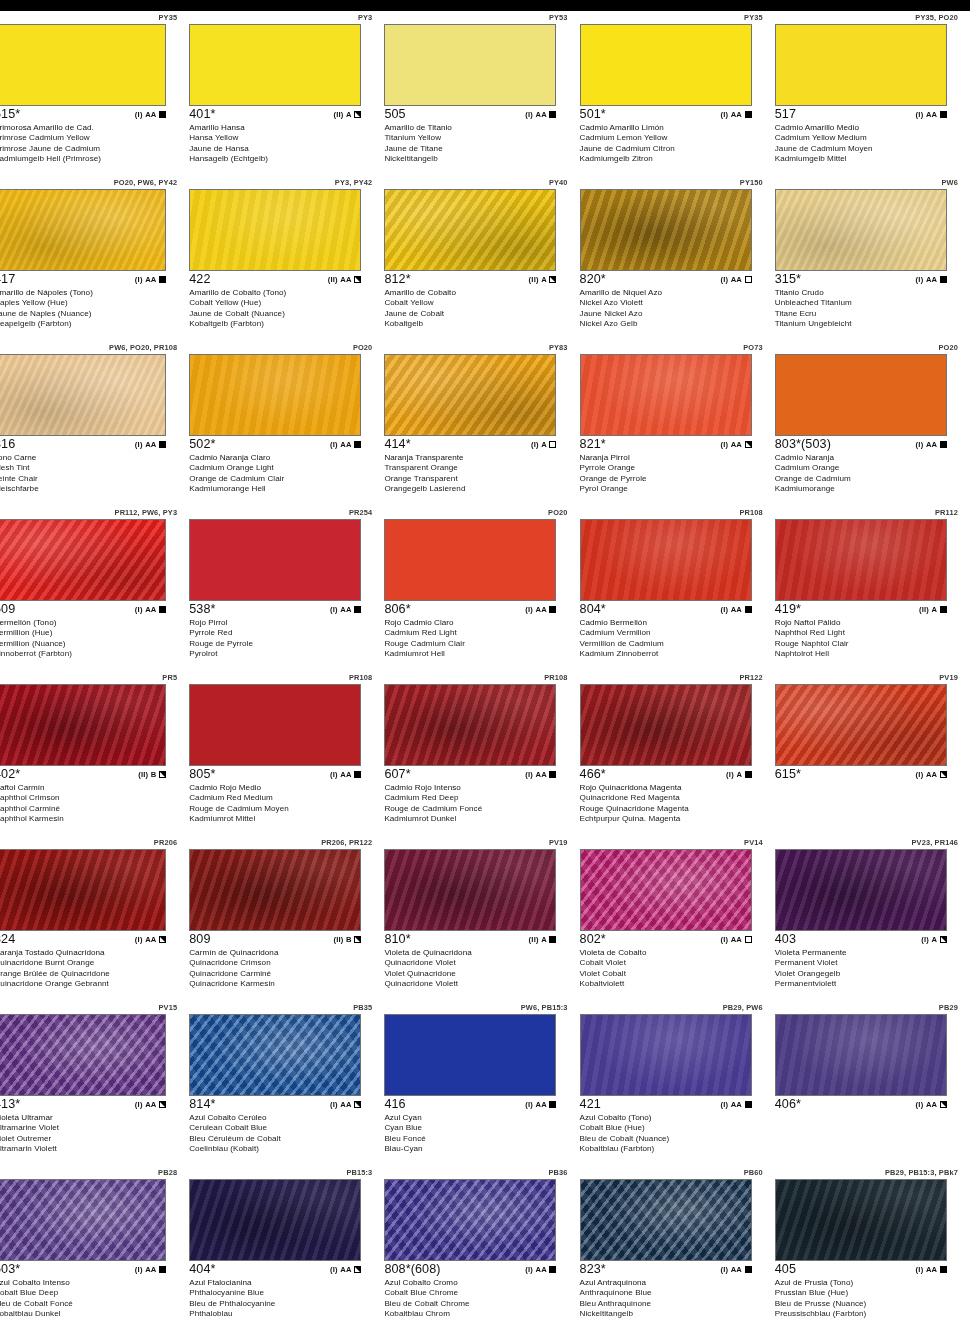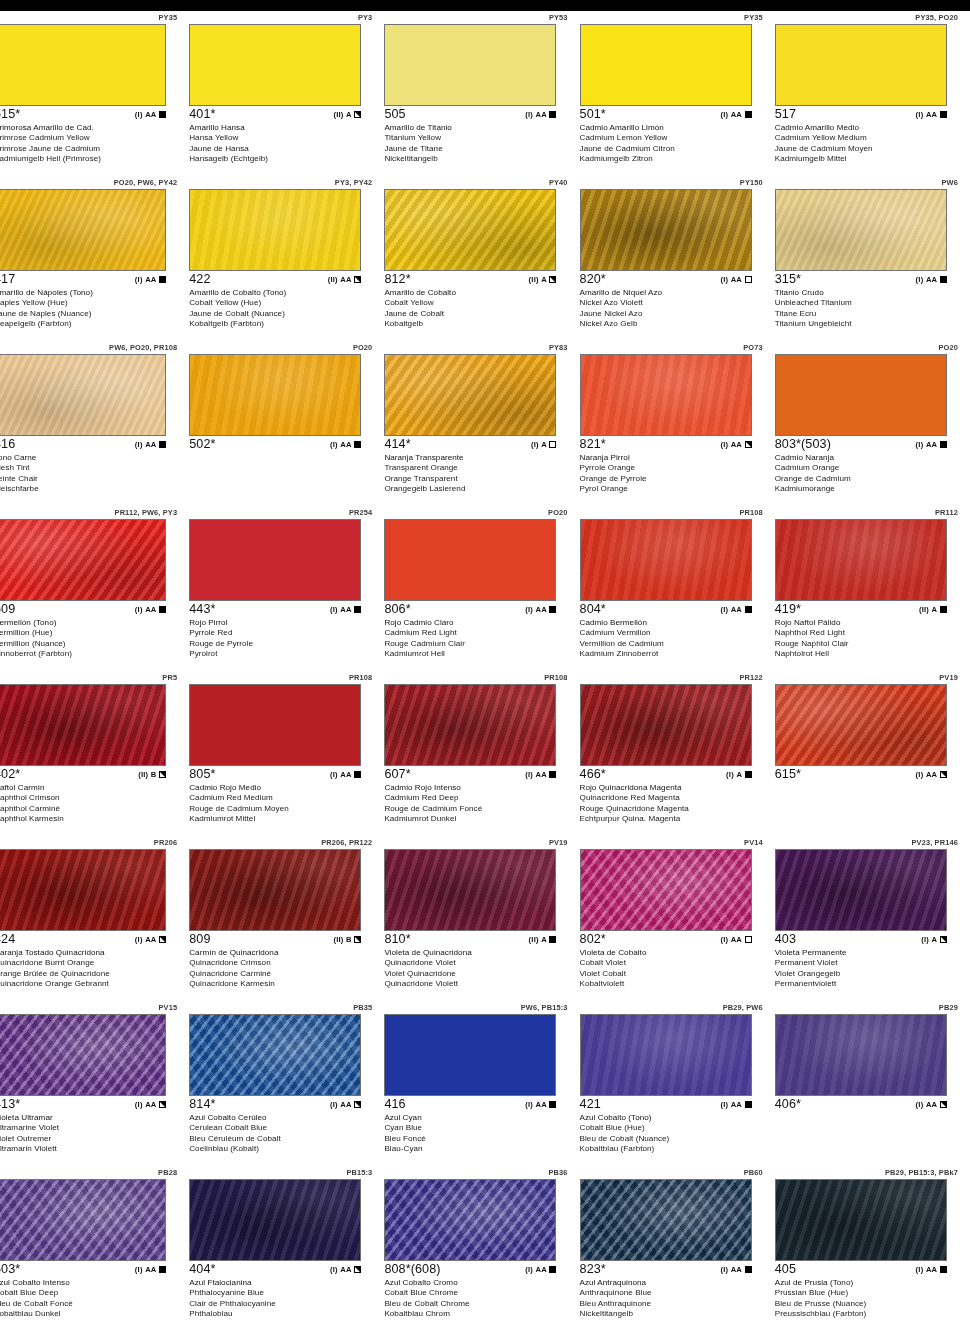--- a/index.html
+++ b/index.html
@@ -338,20 +338,26 @@
         #eda40d;"></div>
       </div>
       <div class="metarow">
         <div class="code">502*</div>
         <div class="marks">
           <span>(I)</span>
           <span>AA</span>
           <span class="opq full"></span>
         </div>
       </div>
+      <div class="names">
+        <div class="n1">Cadmio Naranja Claro</div>
+        <div class="n2">Cadmium Orange Light</div>
+        <div class="n3">Orange de Cadmium Clair</div>
+        <div class="n4">Kadmiumorange Hell</div>
+      </div>
     </div>
     <div class="cell">
       <div class="pigcode">PY83</div>
       <div class="swatch">
         <div class="tex" style="background:
         repeating-linear-gradient(125deg, rgba(255,255,255,.13) 0 4px, rgba(0,0,0,.10) 4px 9px),
         radial-gradient(ellipse at 25% 28%, rgba(255,255,255,.20), rgba(0,0,0,0) 55%),
         radial-gradient(ellipse at 80% 75%, rgba(0,0,0,.22), rgba(0,0,0,0) 62%),
         #eda312;"></div>
       </div>
@@ -436,21 +442,21 @@
         <div class="n3">Vermillion (Nuance)</div>
         <div class="n4">Zinnoberrot (Farbton)</div>
       </div>
     </div>
     <div class="cell">
       <div class="pigcode">PR254</div>
       <div class="swatch">
         <div class="tex" style="background:#c72530;"></div>
       </div>
       <div class="metarow">
-        <div class="code">443*</div>
+        <div class="code">538*</div>
         <div class="marks">
           <span>(I)</span>
           <span>AA</span>
           <span class="opq full"></span>
         </div>
       </div>
       <div class="names">
         <div class="n1">Rojo Pirrol</div>
         <div class="n2">Pyrrole Red</div>
         <div class="n3">Rouge de Pyrrole</div>
@@ -898,21 +904,21 @@
         <div class="code">404*</div>
         <div class="marks">
           <span>(I)</span>
           <span>AA</span>
           <span class="opq half"></span>
         </div>
       </div>
       <div class="names">
         <div class="n1">Azul Ftalocianina</div>
         <div class="n2">Phthalocyanine Blue</div>
-        <div class="n3">Clair de Phthalocyanine</div>
+        <div class="n3">Bleu de Phthalocyanine</div>
         <div class="n4">Phthaloblau</div>
       </div>
     </div>
     <div class="cell">
       <div class="pigcode">PB36</div>
       <div class="swatch">
         <div class="tex" style="background:
         repeating-linear-gradient(128deg, rgba(255,255,255,.26) 0 3px, rgba(0,0,0,.12) 3px 8px),
         repeating-linear-gradient(52deg, rgba(255,255,255,.10) 0 6px, rgba(0,0,0,.06) 6px 13px),
         radial-gradient(ellipse at 60% 40%, rgba(255,255,255,.24), rgba(0,0,0,0) 58%),

